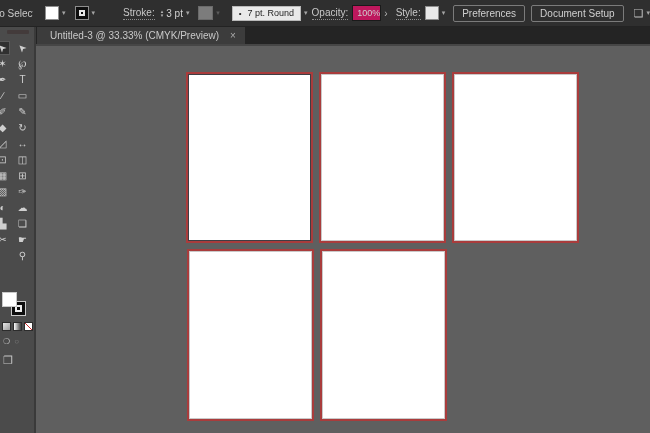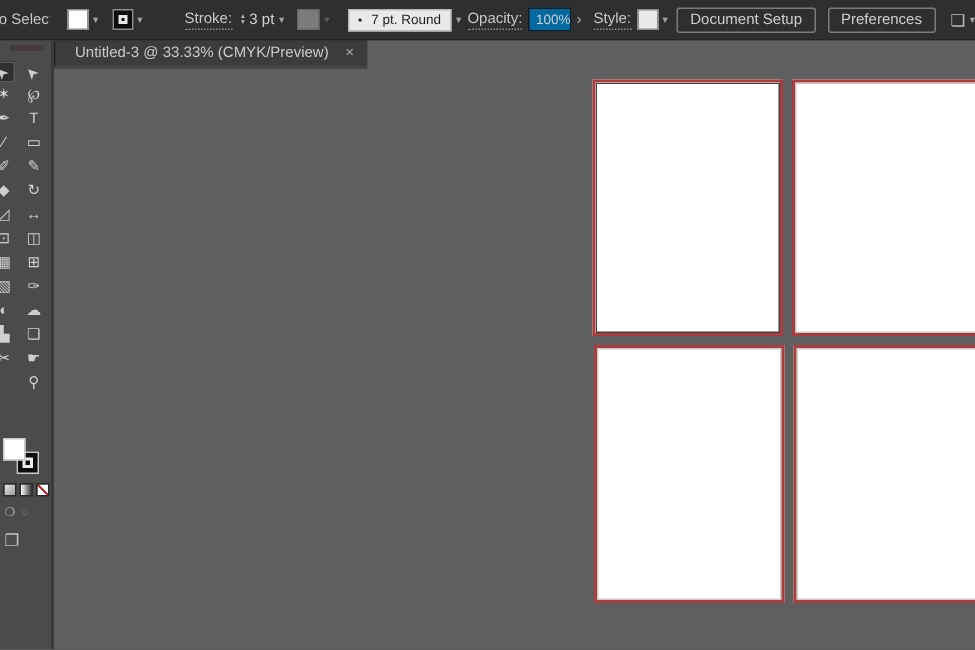--- a/index.html
+++ b/index.html
@@ -20,21 +20,21 @@
   .chev { color:#A5A5A5; font-size:7px; margin:0 0 0 3px; }
   .chev.dis { color:#5B5B5B; }
   .lbl { border-bottom:1px dotted #8f8f8f; padding-bottom:1px; cursor:pointer; }
   .stepper { display:inline-flex; flex-direction:column; line-height:4px; font-size:5px;
     color:#B5B5B5; margin:0 3px 0 6px; }
   .val { color:#D2D2D2; }
   .profile-dd { width:76px; height:14px; background:#7C7C7C; border:1px solid #6a6a6a; margin-left:9px; }
   .brush-box { height:15px; background:#E9E9E9; color:#1E1E1E; font-size:9px;
     display:inline-flex; align-items:center; padding:0 6px; margin-left:12px; border:1px solid #b9b9b9; }
   .brush-box .bullet { font-size:8px; margin-right:6px; }
-  .field { width:31px; height:16px; background:#0369a1; border:1px solid #1A1A1A; color:#CFCFCF;
+  .field { width:31px; height:16px; background:#be185d; border:1px solid #1A1A1A; color:#CFCFCF;
     font-size:9px; display:inline-flex; align-items:center; padding-left:4px; margin-left:4px; }
   .arrow-btn { color:#B5B5B5; font-size:10px; margin:0 2px 0 3px; }
   .ctl-btn { height:17px; border:1px solid #7B7B7B; border-radius:2px; background:transparent;
     color:#CFCFCF; font-size:10px; padding:0 8px; margin-left:8px; display:inline-flex; align-items:center; cursor:pointer; }
   .panel-ico { font-size:11px; color:#BDBDBD; margin-left:10px; }
   .gap6 { margin-left:6px; } .gap10 { margin-left:4px; } .gap12 { margin-left:28px; }
 
   
   .main-row { display:flex; height:406px; }
 
@@ -58,21 +58,21 @@
     border:2px solid #EDEDED; }
   .mode-row { display:flex; gap:2px; margin:4px 0 0 2px; }
   .mode-btn { width:9px; height:9px; border:1px solid #2c2c2c; }
   .mode-color { background:linear-gradient(135deg,#e8e8e8,#9a9a9a); }
   .mode-grad { background:linear-gradient(90deg,#ffffff,#3a3a3a); }
   .mode-none { background:linear-gradient(to top right,#fff 43%,#CC2A2A 43%,#CC2A2A 57%,#fff 57%); }
   .draw-modes { display:flex; gap:4px; margin:6px 0 0 3px; color:#B9B9B9; font-size:8px; }
   .screen-mode { margin:8px 0 0 3px; color:#C2C2C2; font-size:11px; }
 
   
-  .right-col { flex:1; display:flex; flex-direction:row; }
+  .right-col { flex:1; display:flex; flex-direction:column; }
   .tab-bar { height:19px; background:#242424; display:flex; align-items:flex-end; flex:none;
     border-bottom:2px solid #464646; }
   .doc-tab { height:17px; background:#3C3C3C; display:flex; align-items:center;
     padding:0 9px 0 13px; margin-left:1px; cursor:pointer; }
   .doc-tab .title { font-size:10px; color:#C9C9C9; }
   .doc-tab .close { font-size:10px; color:#ABABAB; margin-left:11px; cursor:pointer; }
 
   .canvas { flex:1; position:relative; background:#5F5F5F; overflow:hidden; }
   .artboard { position:absolute; background:#FFFFFF; border:2px solid #A93C3C;
     box-shadow:inset 0 0 0 1px #C9C9C9; }
@@ -110,22 +110,22 @@
   <span class="chev">▾</span>
 
   <span class="lbl gap10">Opacity:</span>
   <span class="field">100%</span>
   <span class="arrow-btn">›</span>
 
   <span class="lbl gap6">Style:</span>
   <span class="swatch style"></span>
   <span class="chev">▾</span>
 
+  <button class="ctl-btn">Preferences</button>
   <button class="ctl-btn gap6">Document Setup</button>
-  <button class="ctl-btn">Preferences</button>
 
   <span class="panel-ico">❏</span>
   <span class="chev">▾</span>
 </div>
 
 <div class="main-row">
 
   <div class="tools-panel">
     <div class="grip"></div>
     <div class="tools-grid">

